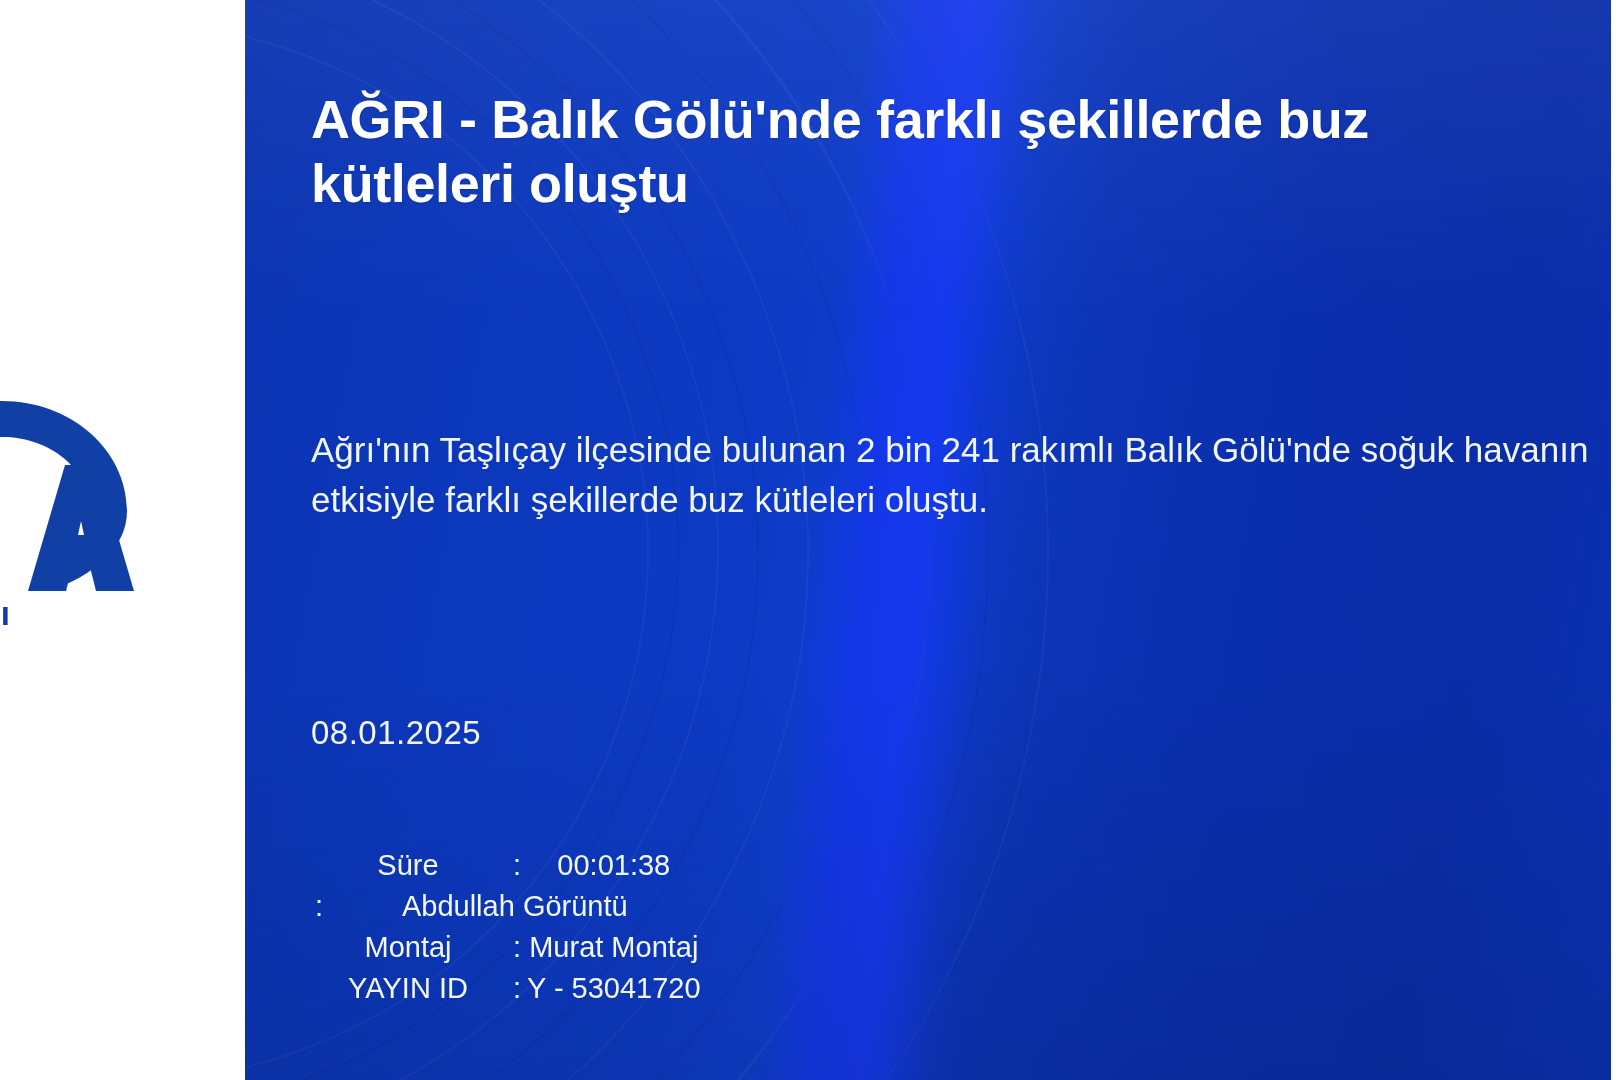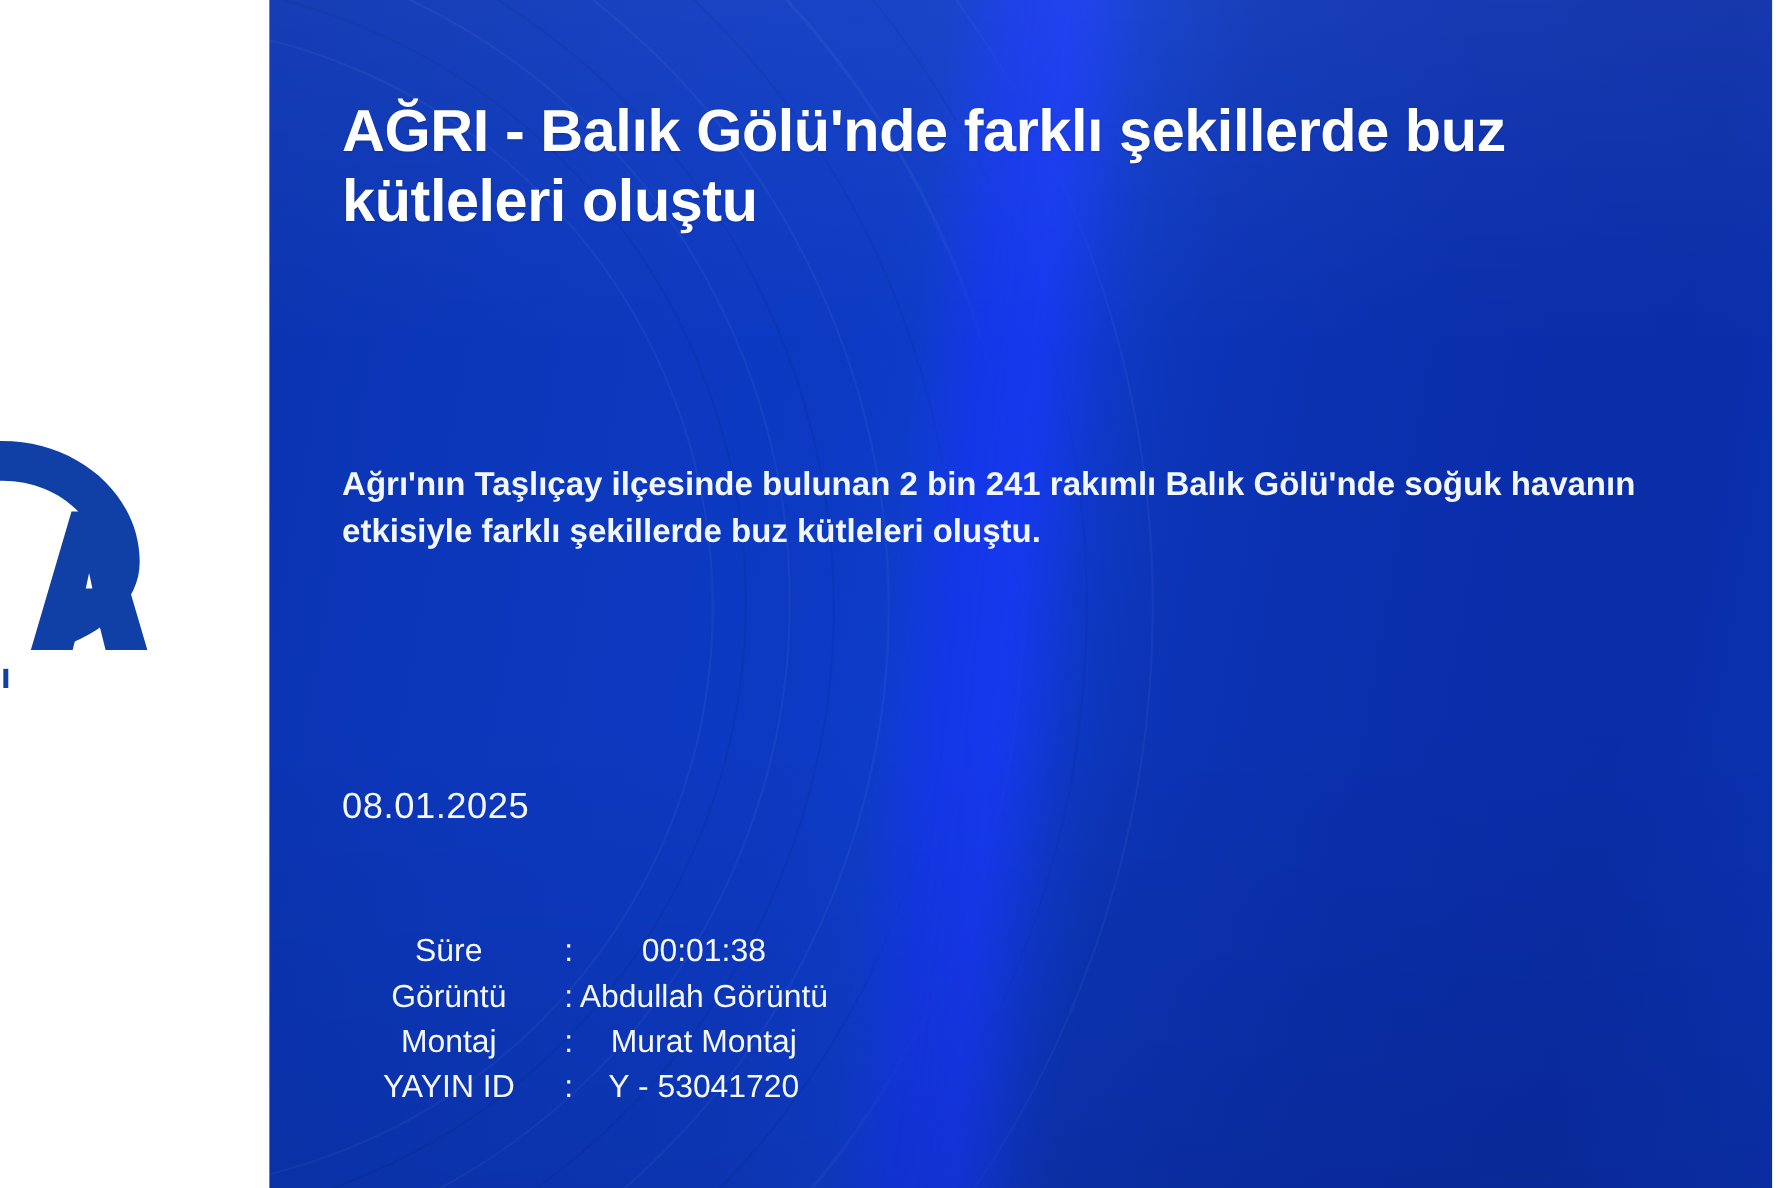--- a/index.html
+++ b/index.html
@@ -140,23 +140,23 @@
     color: #ffffff;
     letter-spacing: -0.4px;
     text-shadow: 0 1px 2px rgba(0,0,0,0.18);
   }
 
   #summary {
     position: absolute;
     left: 66px;
     top: 390px;
     width: 1300px;
-    font-size: 30px;
+    font-size: 35px;
     line-height: 1.42;
-    font-weight: bold;
+    font-weight: normal;
     color: #f2f6ff;
   }
 
   #date {
     position: absolute;
     left: 66px;
     top: 716px;
     font-size: 33px;
     line-height: 1;
     font-weight: normal;
@@ -244,21 +244,20 @@
 
       <div id="meta">
 
         <div class="meta-row">
           <span class="meta-label">Süre</span>
           <span class="meta-sep">:</span>
           <span class="meta-value">00:01:38</span>
         </div>
 
         <div class="meta-row">
-          <span class="meta-label">Görüntü</span>
           <span class="meta-sep">:</span>
           <span class="meta-value">Abdullah Görüntü</span>
         </div>
 
         <div class="meta-row">
           <span class="meta-label">Montaj</span>
           <span class="meta-sep">:</span>
           <span class="meta-value">Murat Montaj</span>
         </div>
 

